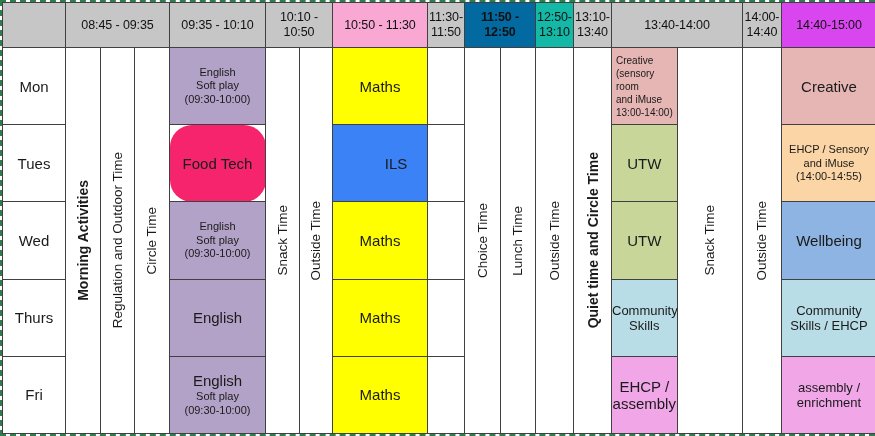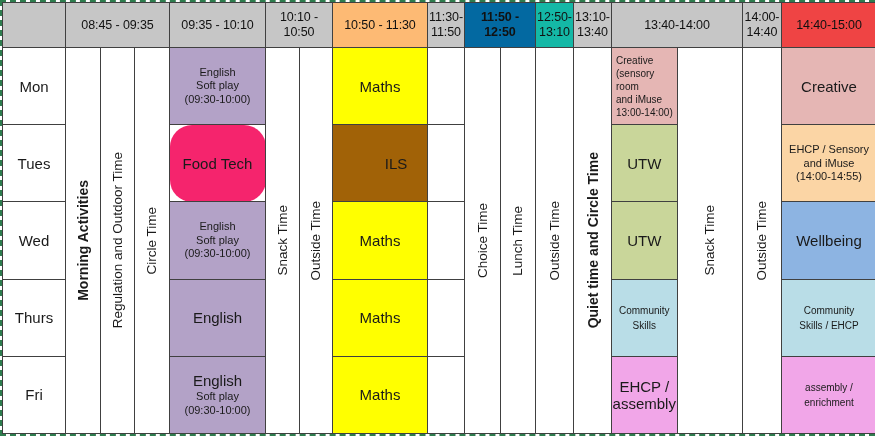--- a/index.html
+++ b/index.html
@@ -65,44 +65,44 @@
   }
   td.vert.bold .vtxt{font-weight:bold;font-size:14px;}
   
   td.cell{
     font-size:15px;
     line-height:17px;
     padding:1px 2px;
   }
   td.cell.sm{font-size:11px;line-height:13.5px;}
   td.cell.xs{font-size:10px;line-height:13px;text-align:left;padding-left:4px;}
-  td.cell.md{font-size:10px;line-height:15px;}
+  td.cell.md{font-size:13px;line-height:15px;}
   td.cell .ln{display:block;}
   td.blank{background:#ffffff;}
 </style>
 </head>
 <body>
 
 <div class="sheet">
   <table class="tt">
     <thead>
       <tr class="hdr">
         <th class="corner" style="width: 60px;"></th>
 
       <th colspan="3" style="width: 101px; background: rgb(198, 198, 198); margin-top: 48px;">08:45 - 09:35</th>
           <th colspan="1" style="width: 93px; background: rgb(198, 198, 198);">09:35 - 10:10</th>
           <th colspan="2" style="width: 64px; background: rgb(198, 198, 198);">10:10 - 10:50</th>
-          <th colspan="1" style="width: 92px; background: #fdba74;">10:50 - 11:30</th>
+          <th colspan="1" style="width: 92px; background: #f9a8d4;">10:50 - 11:30</th>
           <th colspan="1" style="width: 34px; background: rgb(198, 198, 198); margin-top: 20px;">11:30-11:50</th>
           <th colspan="2" style="width: 68px; background: #0369a1; font-weight: bold;">11:50 - 12:50</th>
           <th colspan="1" style="width: 35px; background: #14b8a6; text-align: center;">12:50-13:10</th>
           <th colspan="1" style="width: 35px; background: rgb(198, 198, 198);">13:10-13:40</th>
           <th colspan="2" style="width: 128px; background: rgb(198, 198, 198);">13:40-14:00</th>
           <th colspan="1" style="width: 36px; background: rgb(198, 198, 198);">14:00-14:40</th>
-          <th colspan="1" style="width: 92px; background: #ef4444; margin-top: 35px;">14:40-15:00</th>
+          <th colspan="1" style="width: 92px; background: #d946ef; margin-top: 35px;">14:40-15:00</th>
         </tr>
     </thead>
     <tbody>
 
     <tr class="body">
           <td class="day" style="width: 60px;">Mon</td>
           <td class="vert bold" rowspan="5" style="width: 33px; background: rgb(255, 255, 255);">
             <div class="vwrap">
               <span class="vtxt">Morning Activities</span>
             </div>
@@ -179,21 +179,21 @@
             <div class="vwrap">
               <span class="vtxt">Choice Time and Home</span>
             </div>
           </td>
         </tr>
         <tr class="body">
           <td class="day" style="width: 60px;">Tues</td>
           <td class="cell " style="width: 93px; background: rgb(245, 36, 109); border-radius: 22px;">
             <span class="ln">Food Tech</span>
           </td>
-          <td class="cell " style="width: 92px; background: #a16207; padding-left: 32px;">
+          <td class="cell " style="width: 92px; background: #3b82f6; padding-left: 32px;">
             <span class="ln">ILS</span>
           </td>
           <td class="blank" style="width: 34px;"></td>
           <td class="cell " style="width: 92px; background: rgb(201, 214, 154);">
             <span class="ln">UTW</span>
           </td>
           <td class="cell sm" style="width: 92px; background: rgb(251, 213, 165);">
             <span class="ln">EHCP / Sensory</span>
             <span class="ln">and iMuse</span>
             <span class="ln">(14:00-14:55)</span>

